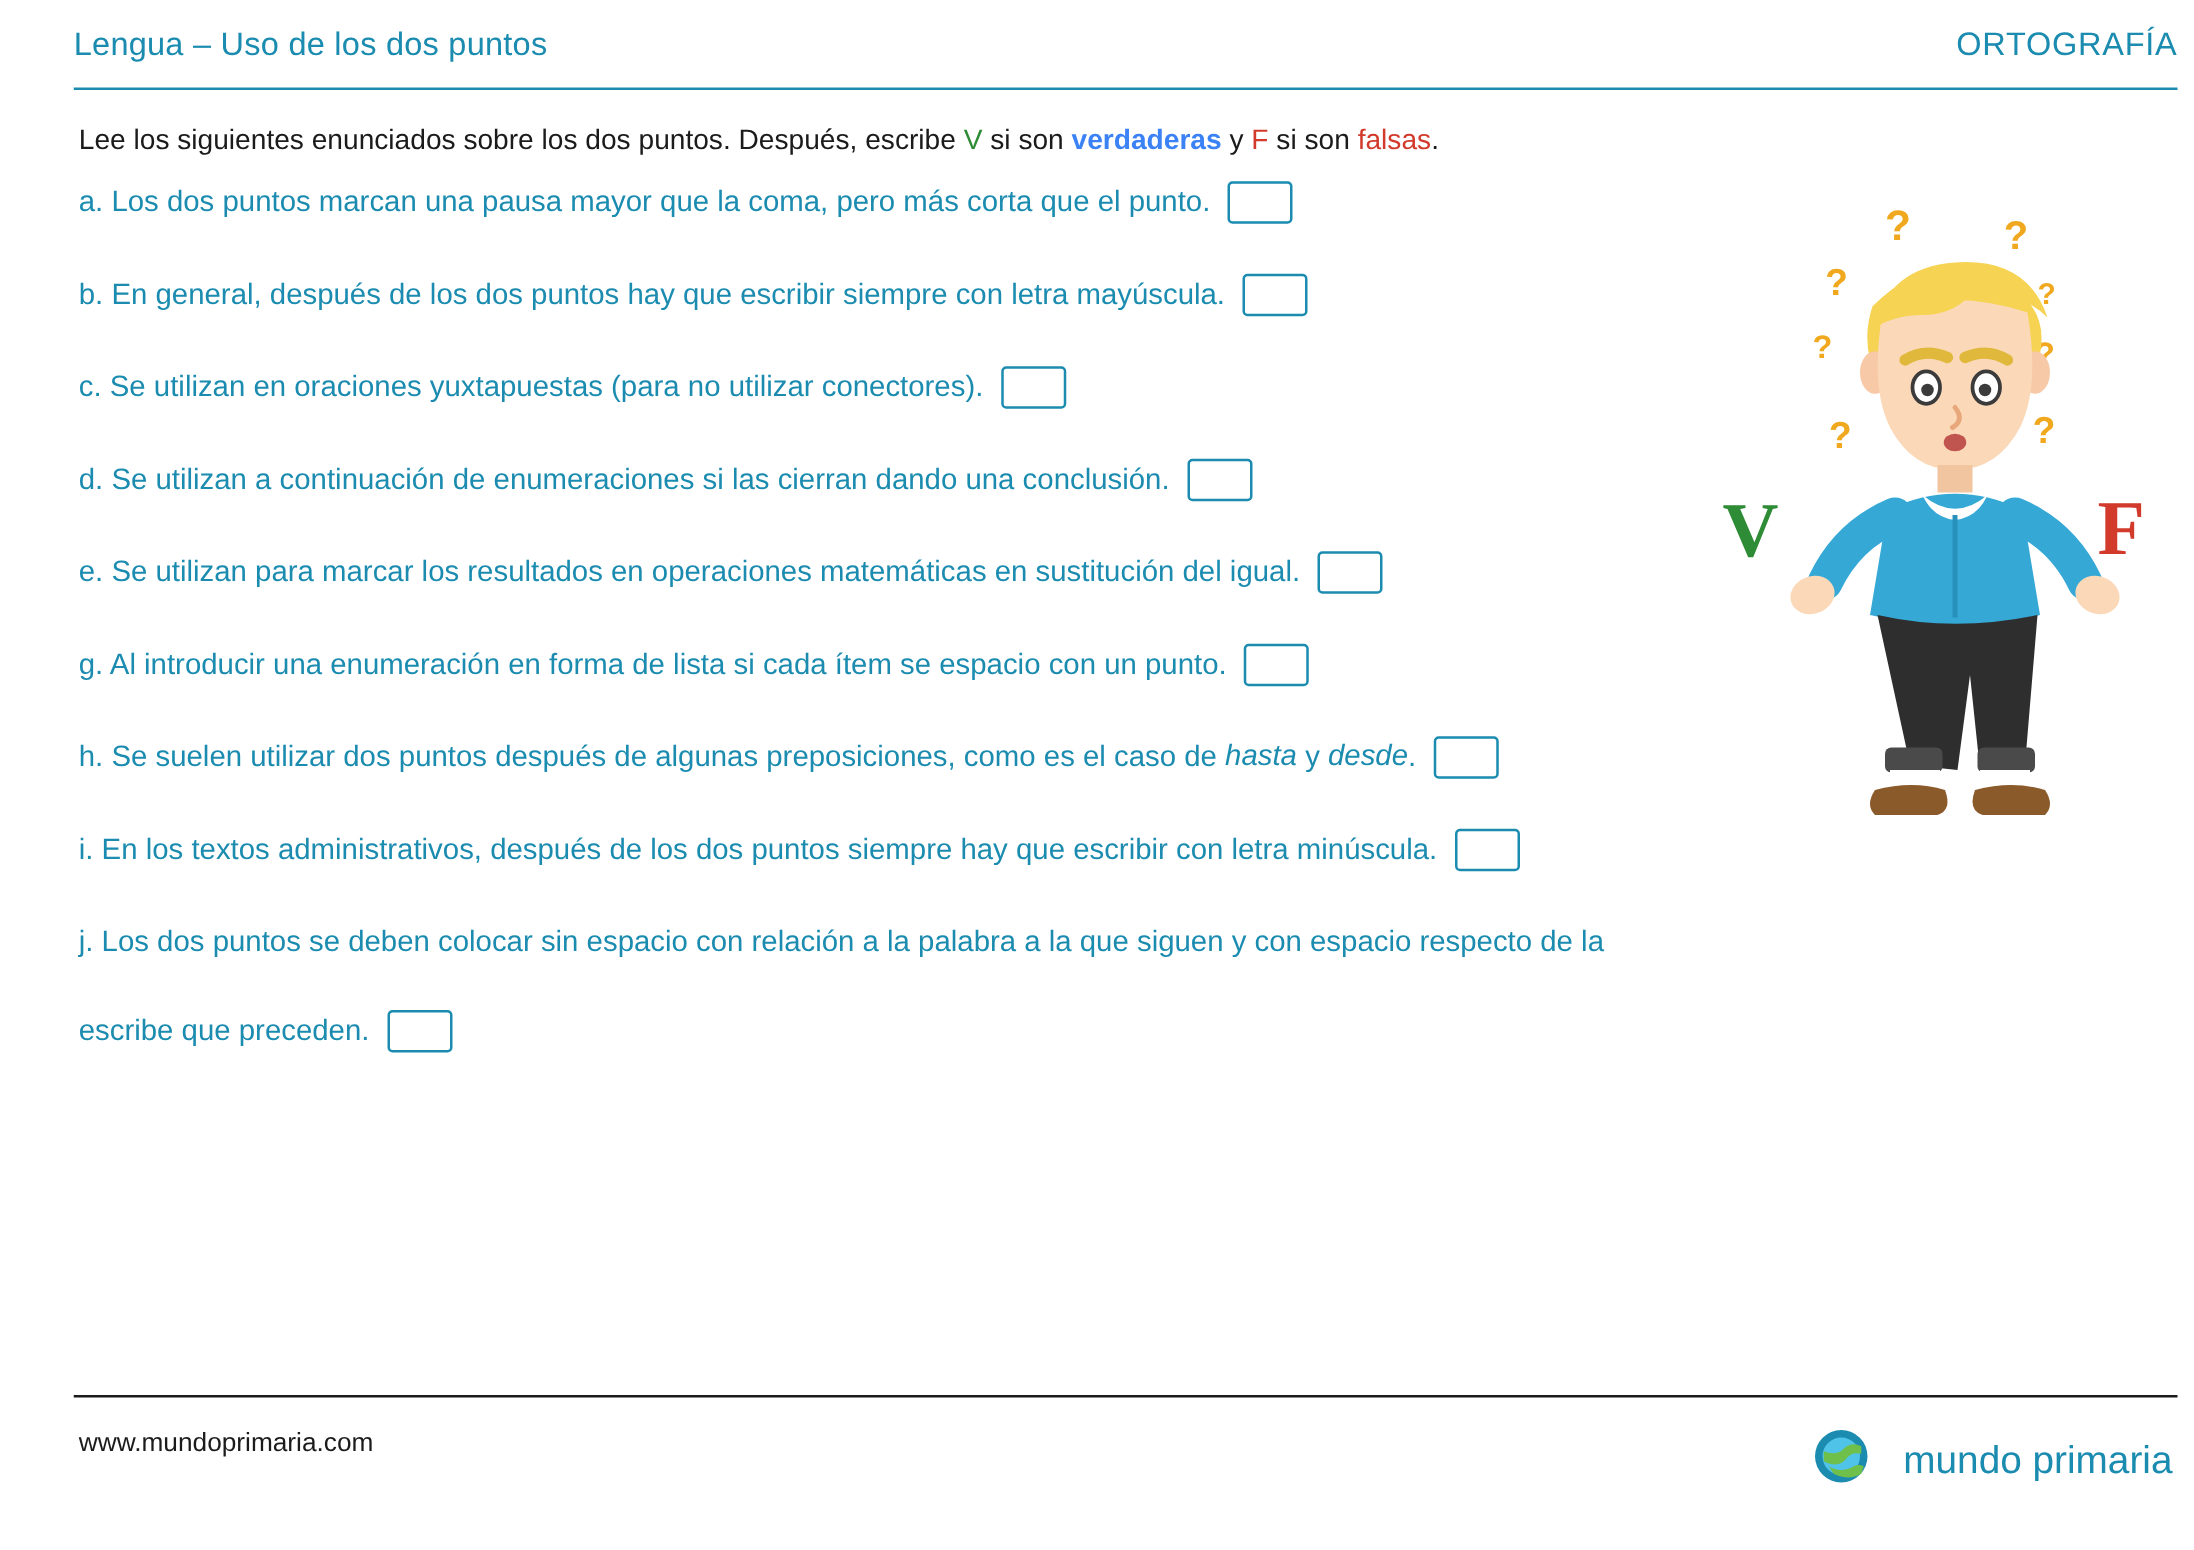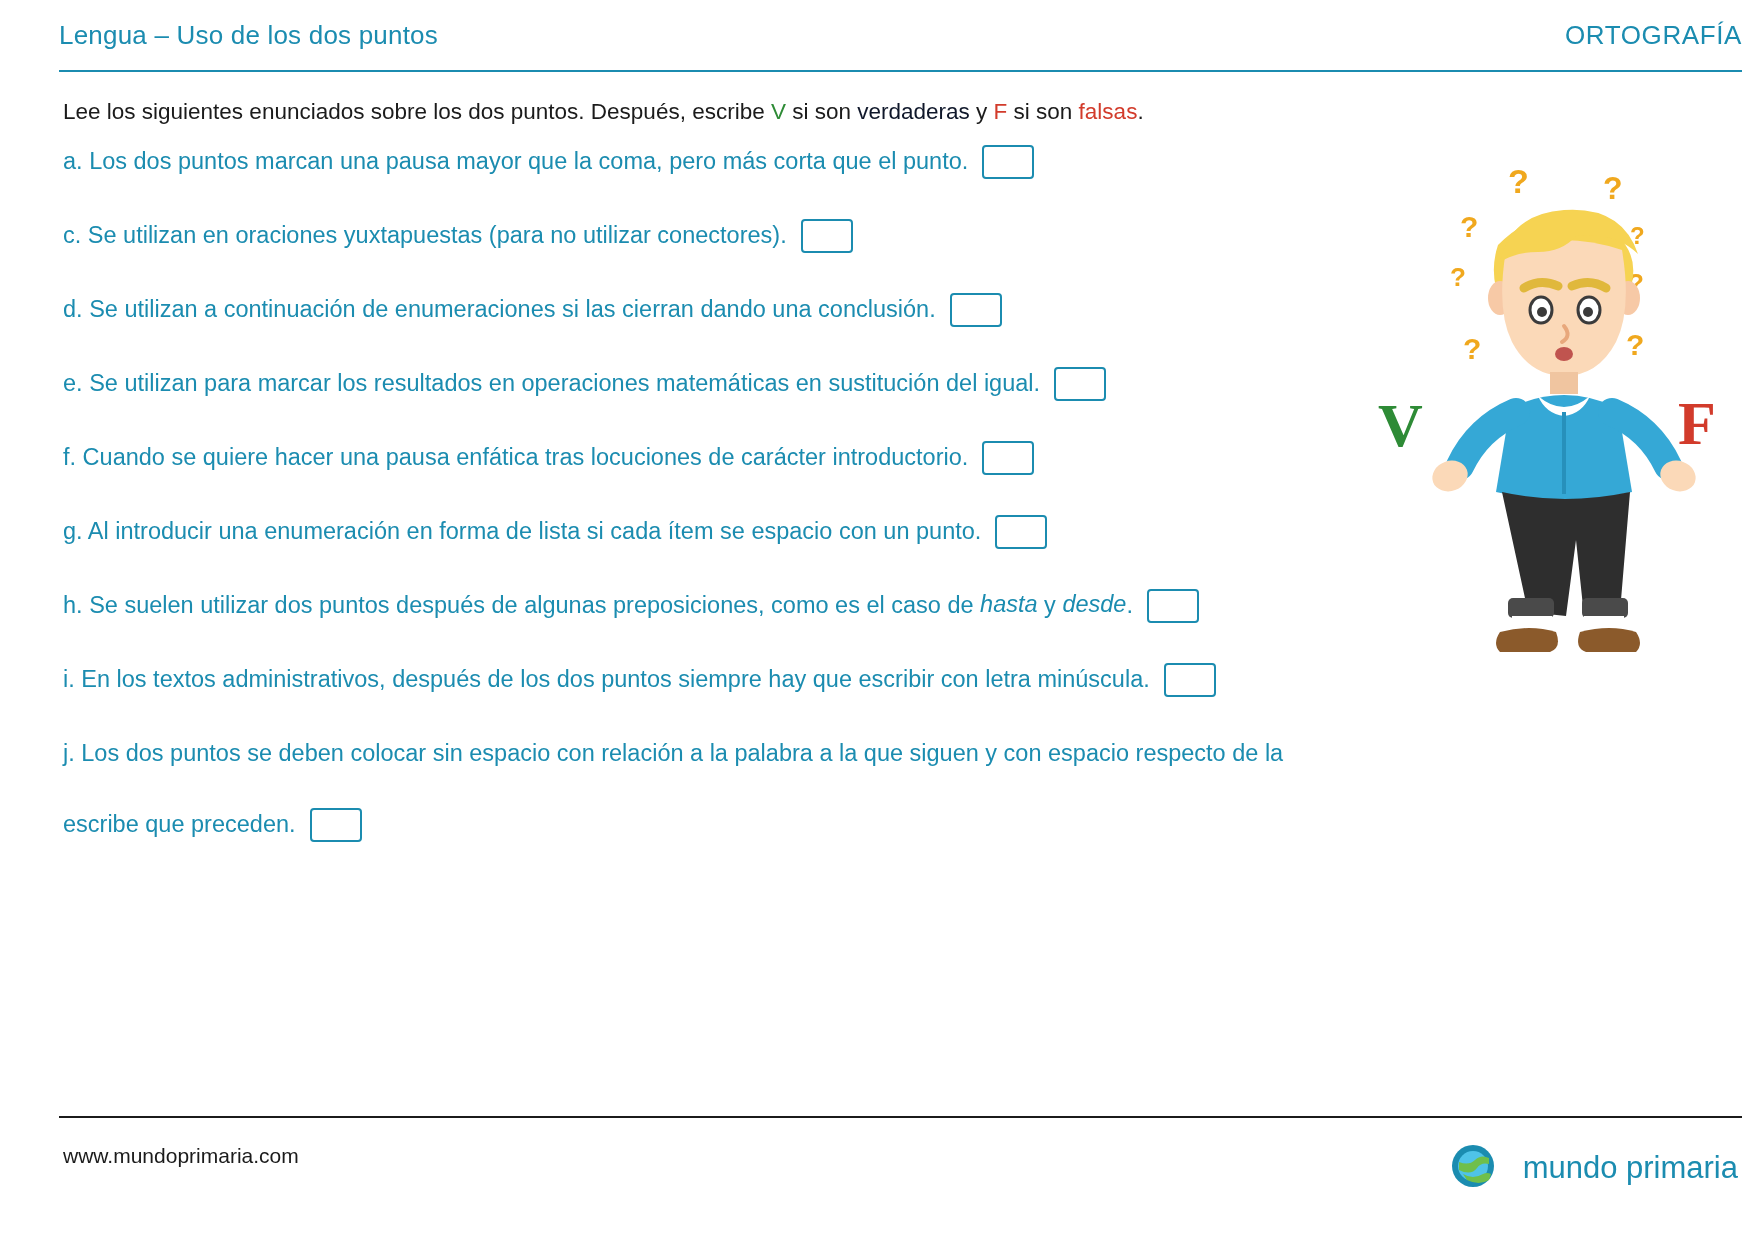--- a/index.html
+++ b/index.html
@@ -57,21 +57,21 @@
   .instruction {
     position: absolute;
     top: 96px;
     left: 40px;
     right: 40px;
     font-size: 22.5px;
     color: #1b1b1b;
     line-height: 1.4;
   }
   .instruction .v-letter { color: #2e8b36; }
-  .instruction .verdaderas { color: #0f172a; }
+  .instruction .verdaderas { color: #3b82f6; font-weight: bold; }
   .instruction .f-letter { color: #d23b2b; }
   .instruction .falsas { color: #d23b2b; }
 
   
   .statements {
     position: absolute;
     top: 145px;
     left: 40px;
     width: 1500px;
   }
@@ -188,36 +188,36 @@
   <div class="instruction">
     <span>Lee los siguientes enunciados sobre los dos puntos. Después, escribe </span><span class="v-letter">V</span><span> si son </span><span class="verdaderas">verdaderas</span><span> y </span><span class="f-letter">F</span><span> si son </span><span class="falsas">falsas</span><span>.</span>
   </div>
 
   <div class="statements">
 
     <div class="statement">
       <span class="txt">a. Los dos puntos marcan una pausa mayor que la coma, pero más corta que el punto.</span><span class="answer-box"></span>
     </div>
 
+    <div class="statement">
+      <span class="txt">b. En general, después de los dos puntos hay que escribir siempre con letra mayúscula.</span><span class="answer-box"></span>
+    </div>
 
     <div class="statement">
       <span class="txt">c. Se utilizan en oraciones yuxtapuestas (para no utilizar conectores).</span><span class="answer-box"></span>
     </div>
 
     <div class="statement">
       <span class="txt">d. Se utilizan a continuación de enumeraciones si las cierran dando una conclusión.</span><span class="answer-box"></span>
     </div>
 
     <div class="statement">
       <span class="txt">e. Se utilizan para marcar los resultados en operaciones matemáticas en sustitución del igual.</span><span class="answer-box"></span>
     </div>
 
-    <div class="statement">
-      <span class="txt">f. Cuando se quiere hacer una pausa enfática tras locuciones de carácter introductorio.</span><span class="answer-box"></span>
-    </div>
 
     <div class="statement">
       <span class="txt">g. Al introducir una enumeración en forma de lista si cada ítem se espacio con un punto.</span><span class="answer-box"></span>
     </div>
 
     <div class="statement">
       <span class="txt">h. Se suelen utilizar dos puntos después de algunas preposiciones, como es el caso de </span><em>hasta</em><span class="txt"> y </span><em>desde</em><span class="txt">.</span><span class="answer-box"></span>
     </div>
 
     <div class="statement">

